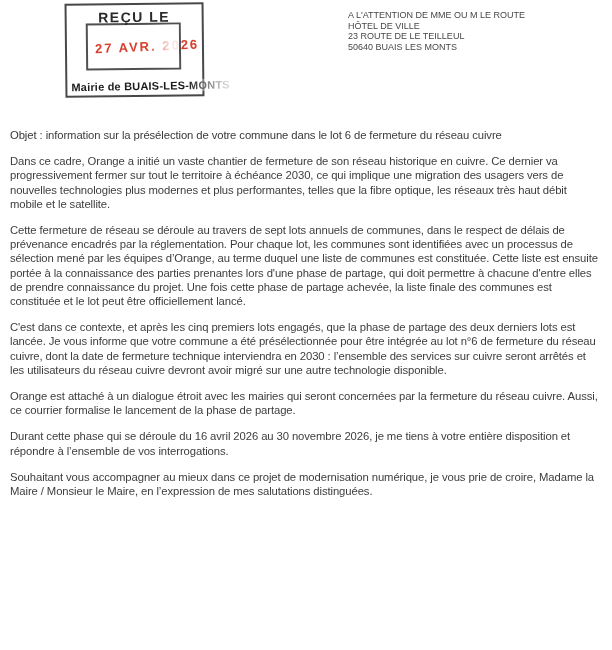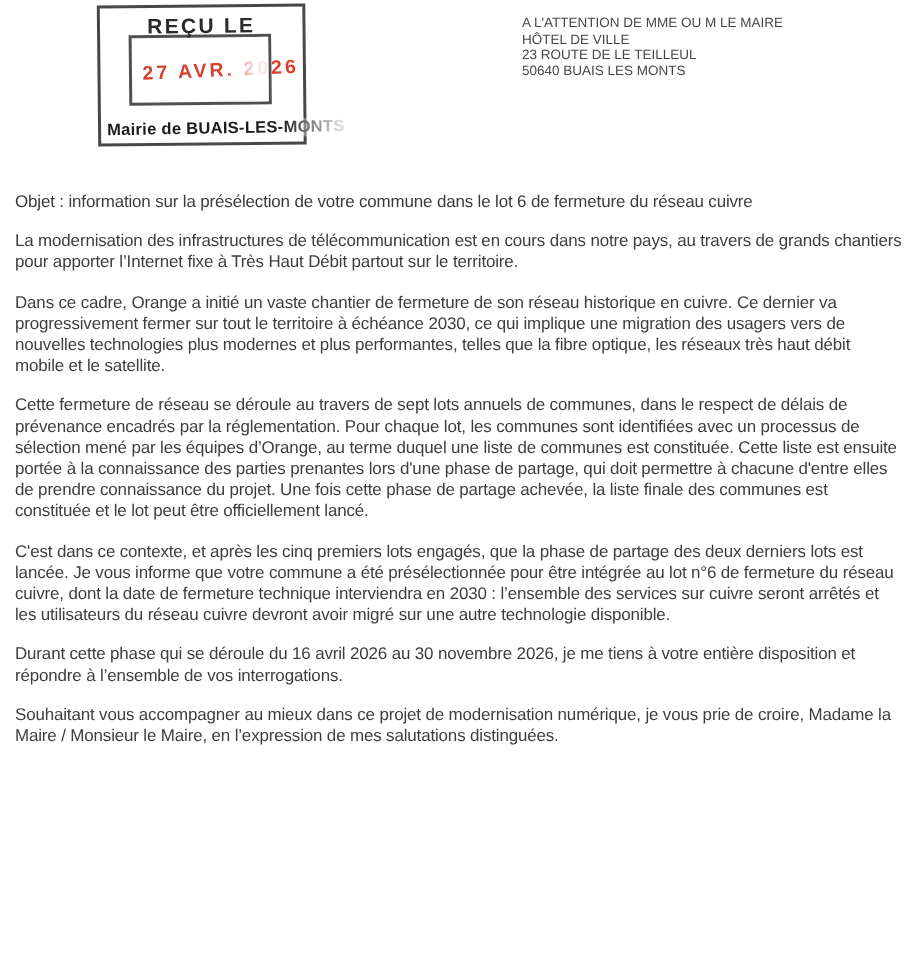--- a/index.html
+++ b/index.html
@@ -124,32 +124,32 @@
       <span class="stamp-date">27 AVR. 2026</span>
       <span class="fade-date"></span>
     </div>
     <div class="stamp-office">
       <span>Mairie de BUAIS-LES-MONTS</span>
       <span class="fade-office"></span>
     </div>
   </div>
 
   <div class="recipient">
-    <div>A L'ATTENTION DE MME OU M LE MAIRE</div>
+    <div>A L'ATTENTION DE MME OU M LE ROUTE</div>
     <div>HÔTEL DE VILLE</div>
     <div>23 ROUTE DE LE TEILLEUL</div>
     <div>50640 BUAIS LES MONTS</div>
   </div>
 
 
   <div class="letter-body">
     <p class="subject"><span class="b">Objet</span><span> : information sur la </span><span class="b">présélection de votre commune dans le lot 6</span><span> de fermeture du réseau cuivre</span></p>
 
 
-    <p>La modernisation des infrastructures de télécommunication est en cours dans notre pays, au travers de grands chantiers pour apporter l’Internet fixe à Très Haut Débit partout sur le territoire.</p>
     <p>Dans ce cadre, Orange a initié un vaste chantier de fermeture de son réseau historique en cuivre. Ce dernier va progressivement fermer sur tout le territoire à échéance 2030, ce qui implique une migration des usagers vers de nouvelles technologies plus modernes et plus performantes, telles que la fibre optique, les réseaux très haut débit mobile et le satellite.</p>
     <p>Cette fermeture de réseau se déroule au travers de sept lots annuels de communes, dans le respect de délais de prévenance encadrés par la réglementation. Pour chaque lot, les communes sont identifiées avec un processus de sélection mené par les équipes d’Orange, au terme duquel une liste de communes est constituée. Cette liste est ensuite portée à la connaissance des parties prenantes lors d'une phase de partage, qui doit permettre à chacune d'entre elles de prendre connaissance du projet. Une fois cette phase de partage achevée, la liste finale des communes est constituée et le lot peut être officiellement lancé.</p>
     <p>C'est dans ce contexte, et après les cinq premiers lots engagés, que la phase de partage des deux derniers lots est lancée. Je vous informe que votre commune a été présélectionnée pour être intégrée au lot n°6 de fermeture du réseau cuivre, dont la date de fermeture technique interviendra en 2030 : l’ensemble des services sur cuivre seront arrêtés et les utilisateurs du réseau cuivre devront avoir migré sur une autre technologie disponible.</p>
+    <p>Orange est attaché à un dialogue étroit avec les mairies qui seront concernées par la fermeture du réseau cuivre. Aussi, ce courrier formalise le lancement de la phase de partage.</p>
     <p>Durant cette phase qui se déroule du 16 avril 2026 au 30 novembre 2026, je me tiens à votre entière disposition et répondre à l’ensemble de vos interrogations.</p>
     <p>Souhaitant vous accompagner au mieux dans ce projet de modernisation numérique, je vous prie de croire, Madame la Maire / Monsieur le Maire, en l’expression de mes salutations distinguées.</p>
   </div>
 
 </div>
 
 </body></html>

